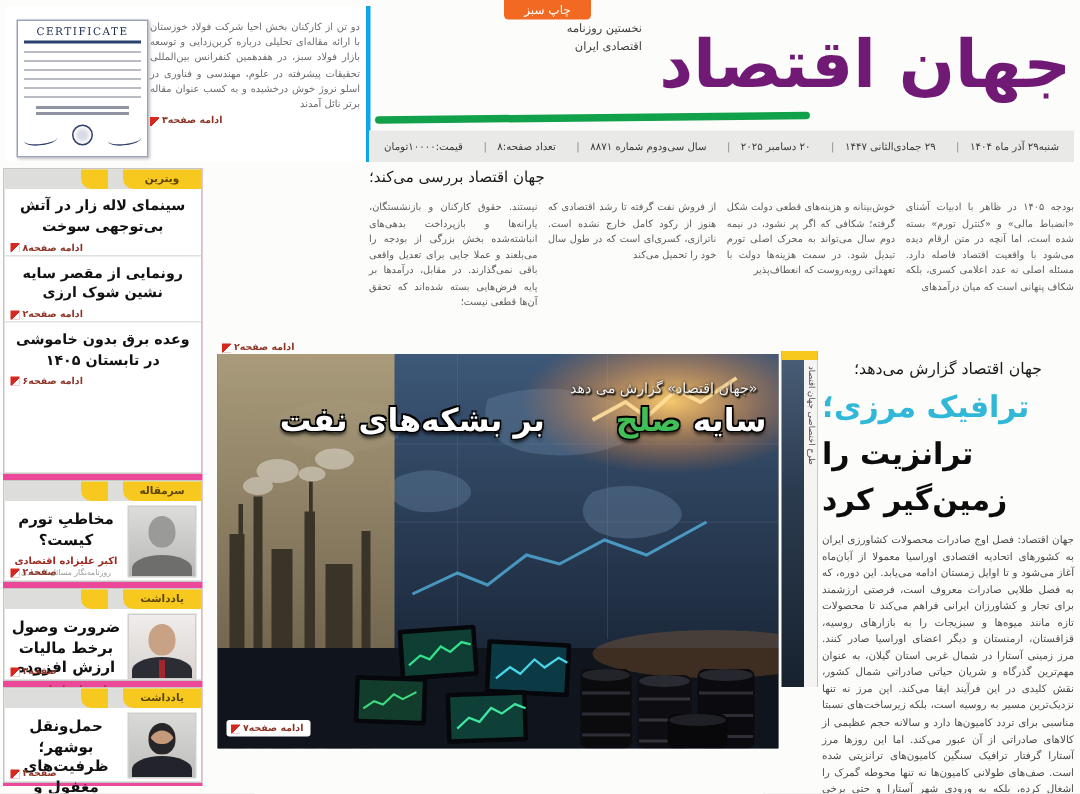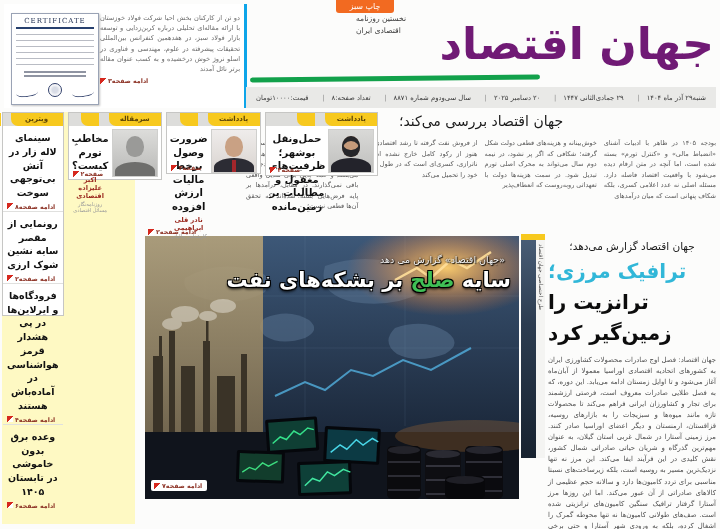--- a/index.html
+++ b/index.html
@@ -12,62 +12,62 @@
   .cert-rule{height:2px;background:#27406e;margin:2px 0;}
   .cert-lines{height:34px;background:repeating-linear-gradient(#fff 0 2px,#b9bcc4 2px 3.5px,#fff 3.5px 6px);margin-top:3px;}
   .cert-mid{height:8px;background:repeating-linear-gradient(#fff 0 2px,#8f94a2 2px 4px);margin:3px 8px 0;}
   .cert-sig{display:flex;justify-content:space-between;margin-top:6px;align-items:flex-end;}
   .squig{width:22px;height:7px;border-bottom:1px solid #31406b;border-radius:50%;transform:rotate(-6deg);}
   .seal{width:12px;height:12px;border:1px solid #31406b;border-radius:50%;background:radial-gradient(#d8dce6 30%,#fff 70%);}
   .steel-text{position:absolute;right:4px;top:5px;width:140px;direction:rtl;}
   .steel-h{font-size:12px;font-weight:bold;line-height:1.5;text-align:right;color:#0d0d0d;}
   .steel-b{font-size:6.6px;color:#6b6b6b;text-align:justify;line-height:1.55;margin-top:4px;}
   .ribbon{position:absolute;left:336px;top:0;width:58px;height:13px;background:#f26a21;color:#fff;font-size:8px;line-height:13px;text-align:center;border-radius:0 0 3px 3px;}
-  .tagline{position:absolute;left:356px;top:13px;width:72px;text-align:left;font-size:7.6px;color:#3c3c3c;line-height:1.6;direction:rtl;}
+  .tagline{position:absolute;left:356px;top:13px;width:72px;text-align:right;font-size:7.6px;color:#3c3c3c;line-height:1.6;direction:rtl;}
   .logo{position:absolute;right:6px;top:18px;font-size:44px;font-weight:bold;color:#701a75;direction:rtl;letter-spacing:-2px;line-height:1.2;}
   .swoosh{position:absolute;left:250px;top:76px;width:290px;height:5px;background:#12a14b;border-radius:3px;transform:rotate(-.6deg);}
   .datebar{position:absolute;left:246px;top:87px;width:470px;height:21px;background:#e9e9e7;display:flex;direction:rtl;align-items:center;justify-content:space-between;padding:0 10px;box-sizing:border-box;font-size:6.8px;color:#3a3a3a;}
   .dl-item{white-space:nowrap;}
   .dl-item:not(:last-child)::after{content:"|";color:#8a8a8a;margin:0 0 0 0;padding-right:7px;display:inline-block;}
   
   .lead{position:absolute;left:246px;top:113px;width:470px;direction:rtl;}
-  .lead-kicker{text-align:center;font-size:14px;color:#1a1a1a;}
+  .lead-kicker{text-align:left;font-size:10px;color:#1a1a1a;}
   .lead-head{text-align:center;font-size:20px;font-weight:bold;margin-top:5px;white-space:nowrap;letter-spacing:-.5px;color:#0c0c0c;}
   .red{color:#e8261d;}
   .cyan{color:#31b7d8;}
   .lead-cols{display:flex;gap:7px;margin-top:9px;}
   .lead-col{flex:1;font-size:6.5px;color:#5a5a5a;text-align:justify;line-height:1.62;}
   
   .cont{display:flex;justify-content:flex-start;align-items:center;gap:2px;direction:ltr;margin-top:3px;}
   .ci{width:6px;height:6px;background:#d6281e;display:inline-block;flex:0 0 auto;
       background-image:linear-gradient(135deg,transparent 58%,#fff 58%);}
   .cl{font-size:6.3px;font-weight:bold;color:#8d3326;white-space:nowrap;}
   .lead-cont{position:absolute;left:148px;top:225px;}
   
   .feature{position:absolute;left:145px;top:236px;width:374px;height:263px;overflow:hidden;background:#101826;}
   .feature svg{display:block;}
   .f-kicker{position:absolute;top:18px;right:14px;font-size:9.5px;color:#f2f2f2;direction:rtl;
             text-shadow:0 0 2px #000,1px 1px 1px #000;}
   .f-title{position:absolute;top:32px;right:8px;font-size:21px;font-weight:bold;color:#fff;direction:rtl;white-space:nowrap;
            text-shadow:-1px -1px 0 #000,1px -1px 0 #000,-1px 1px 0 #000,1px 1px 0 #000,0 2px 3px #000;}
-  .f-green{color:#3fbf55;}
+  .f-green{color:#3fbf55;margin-left:40px;}
   .f-label{position:absolute;left:6px;bottom:8px;background:#fff;border-radius:2px;padding:2px 5px 2px 3px;}
   .f-label .cont{margin-top:0;}
   
   .strip{position:absolute;left:521px;top:234px;width:24px;height:224px;background:linear-gradient(180deg,#4a5f78 0%,#2c3c50 40%,#17222f 100%);}
   .strip-tab{position:absolute;top:0;left:0;width:100%;height:6px;background:#f7c91e;}
   .strip-lane{position:absolute;top:6px;right:0;width:9px;height:218px;background:#f4f4f2;display:flex;justify-content:center;}
   .strip-cap{writing-mode:vertical-rl;font-size:5.6px;color:#4a4a4a;margin-top:4px;white-space:nowrap;}
   
   .transit{position:absolute;left:548px;top:240px;width:168px;direction:rtl;}
   .t-kicker{text-align:center;font-size:10.5px;color:#1a1a1a;}
   .t-head{text-align:left;font-size:20px;font-weight:bold;line-height:1.55;margin-top:4px;color:#0c0c0c;}
   .t-body{font-size:6.9px;color:#4c4c4c;text-align:justify;line-height:1.6;margin-top:6px;}
   
-  .sidebar{position:absolute;left:2px;top:112px;width:133px;height:412px;background:#fef9c3;display:flex;flex-direction:row;gap:4px;}
+  .sidebar{position:absolute;left:2px;top:112px;width:133px;height:412px;background:#ec4899;display:flex;flex-direction:column;gap:4px;}
   .box{background:#fff;border:1px solid #c6c6c4;box-sizing:border-box;position:relative;direction:rtl;}
   .box-head{height:13px;background:#dddddb;position:relative;}
   .tab{position:absolute;right:0;top:0;height:13px;min-width:52px;background:#f7c91e;border-radius:0 0 0 7px;
        font-size:7px;font-weight:bold;color:#5c4406;text-align:center;line-height:13px;padding:0 8px;box-sizing:border-box;}
   .tab-extra{position:absolute;right:62px;top:0;height:13px;width:18px;background:#f7c91e;border-radius:0 0 0 7px;}
   .vitrine{height:204px;}
   .v-item{padding:5px 4px 1px;border-bottom:1px solid #e0e0de;}
   .v-item:last-child{border-bottom:none;}
   .v-title{font-size:9.5px;font-weight:bold;text-align:center;line-height:1.45;color:#111;}
   .pbox{height:68px;}
@@ -290,27 +290,20 @@
           </span>
       </div>
       <div class="v-item">
         <div class="v-title">رونمایی از مقصر سایه نشین شوک ارزی</div>
         <span class="cont">
             <i class="ci"></i>
             <b class="cl">ادامه صفحه۲</b>
           </span>
       </div>
       <div class="v-item">
-        <div class="v-title">فرودگاه‌ها و ایرلاین‌ها در پی هشدار قرمز هواشناسی در آماده‌باش هستند</div>
-        <span class="cont">
-            <i class="ci"></i>
-            <b class="cl">ادامه صفحه۴</b>
-          </span>
-      </div>
-      <div class="v-item">
         <div class="v-title">وعده برق بدون خاموشی در تابستان ۱۴۰۵</div>
         <span class="cont">
             <i class="ci"></i>
             <b class="cl">ادامه صفحه۶</b>
           </span>
       </div>
     </div>
 
     <div class="box pbox">
       <div class="box-head">

